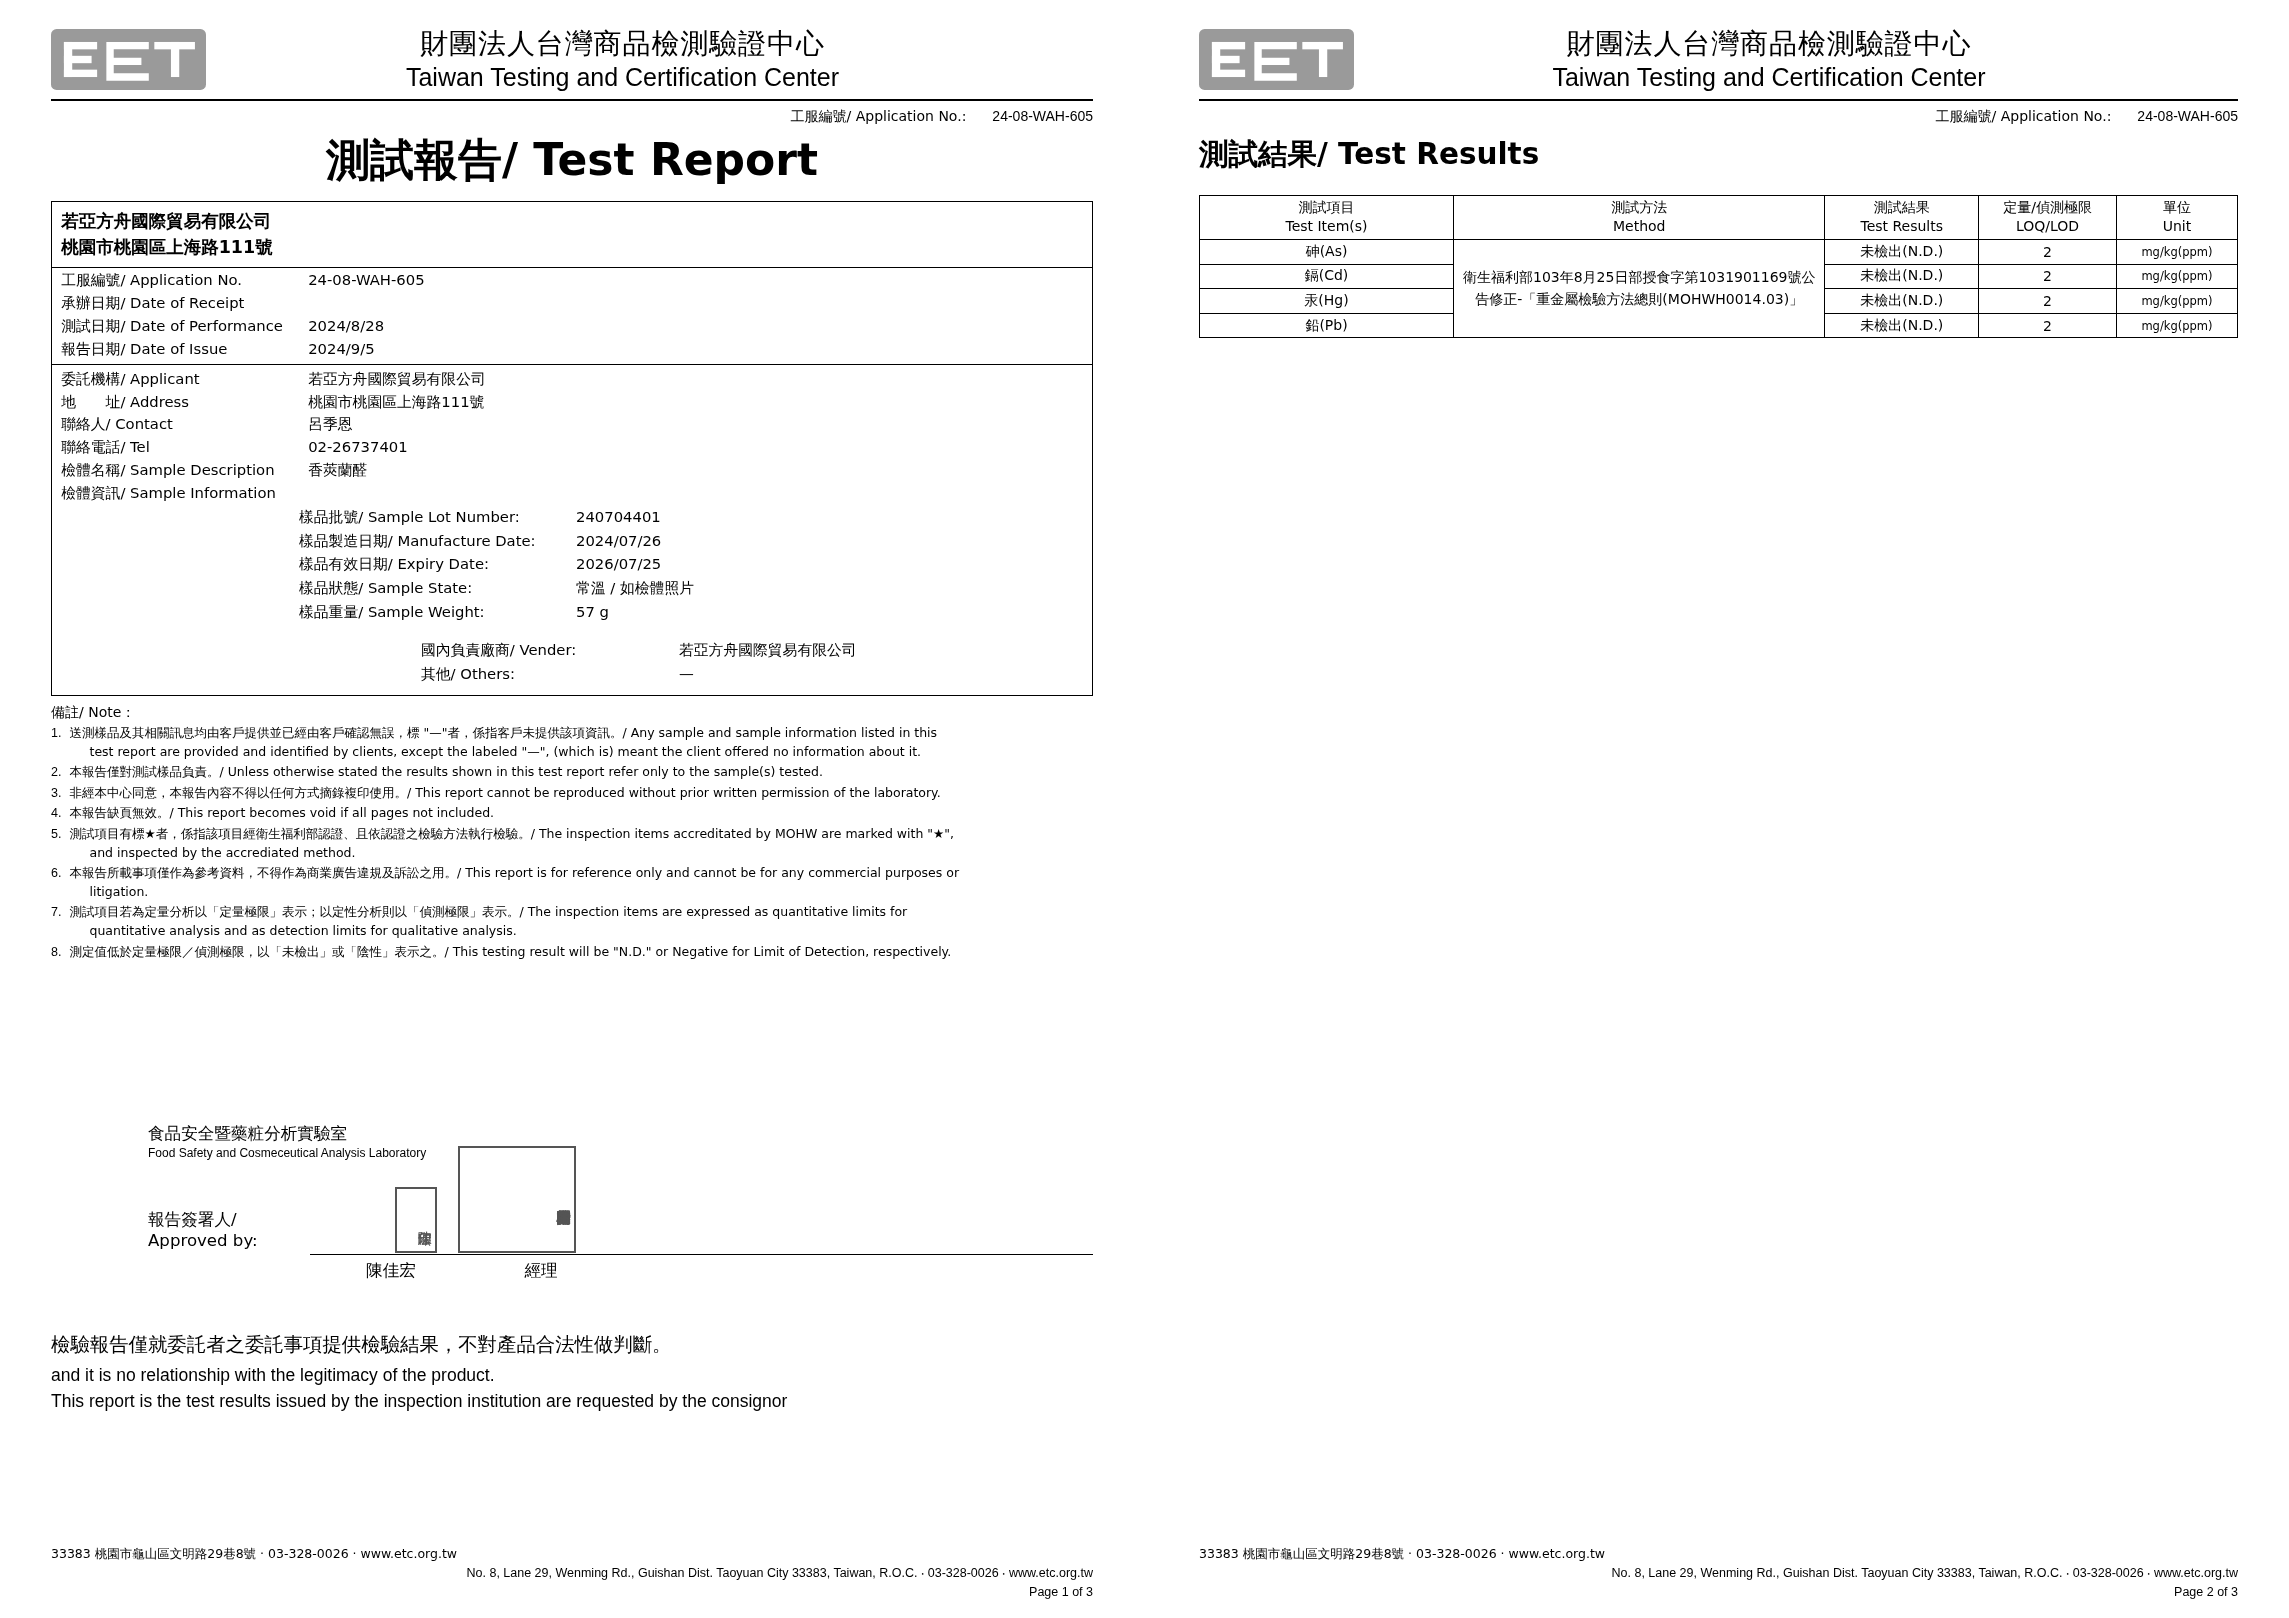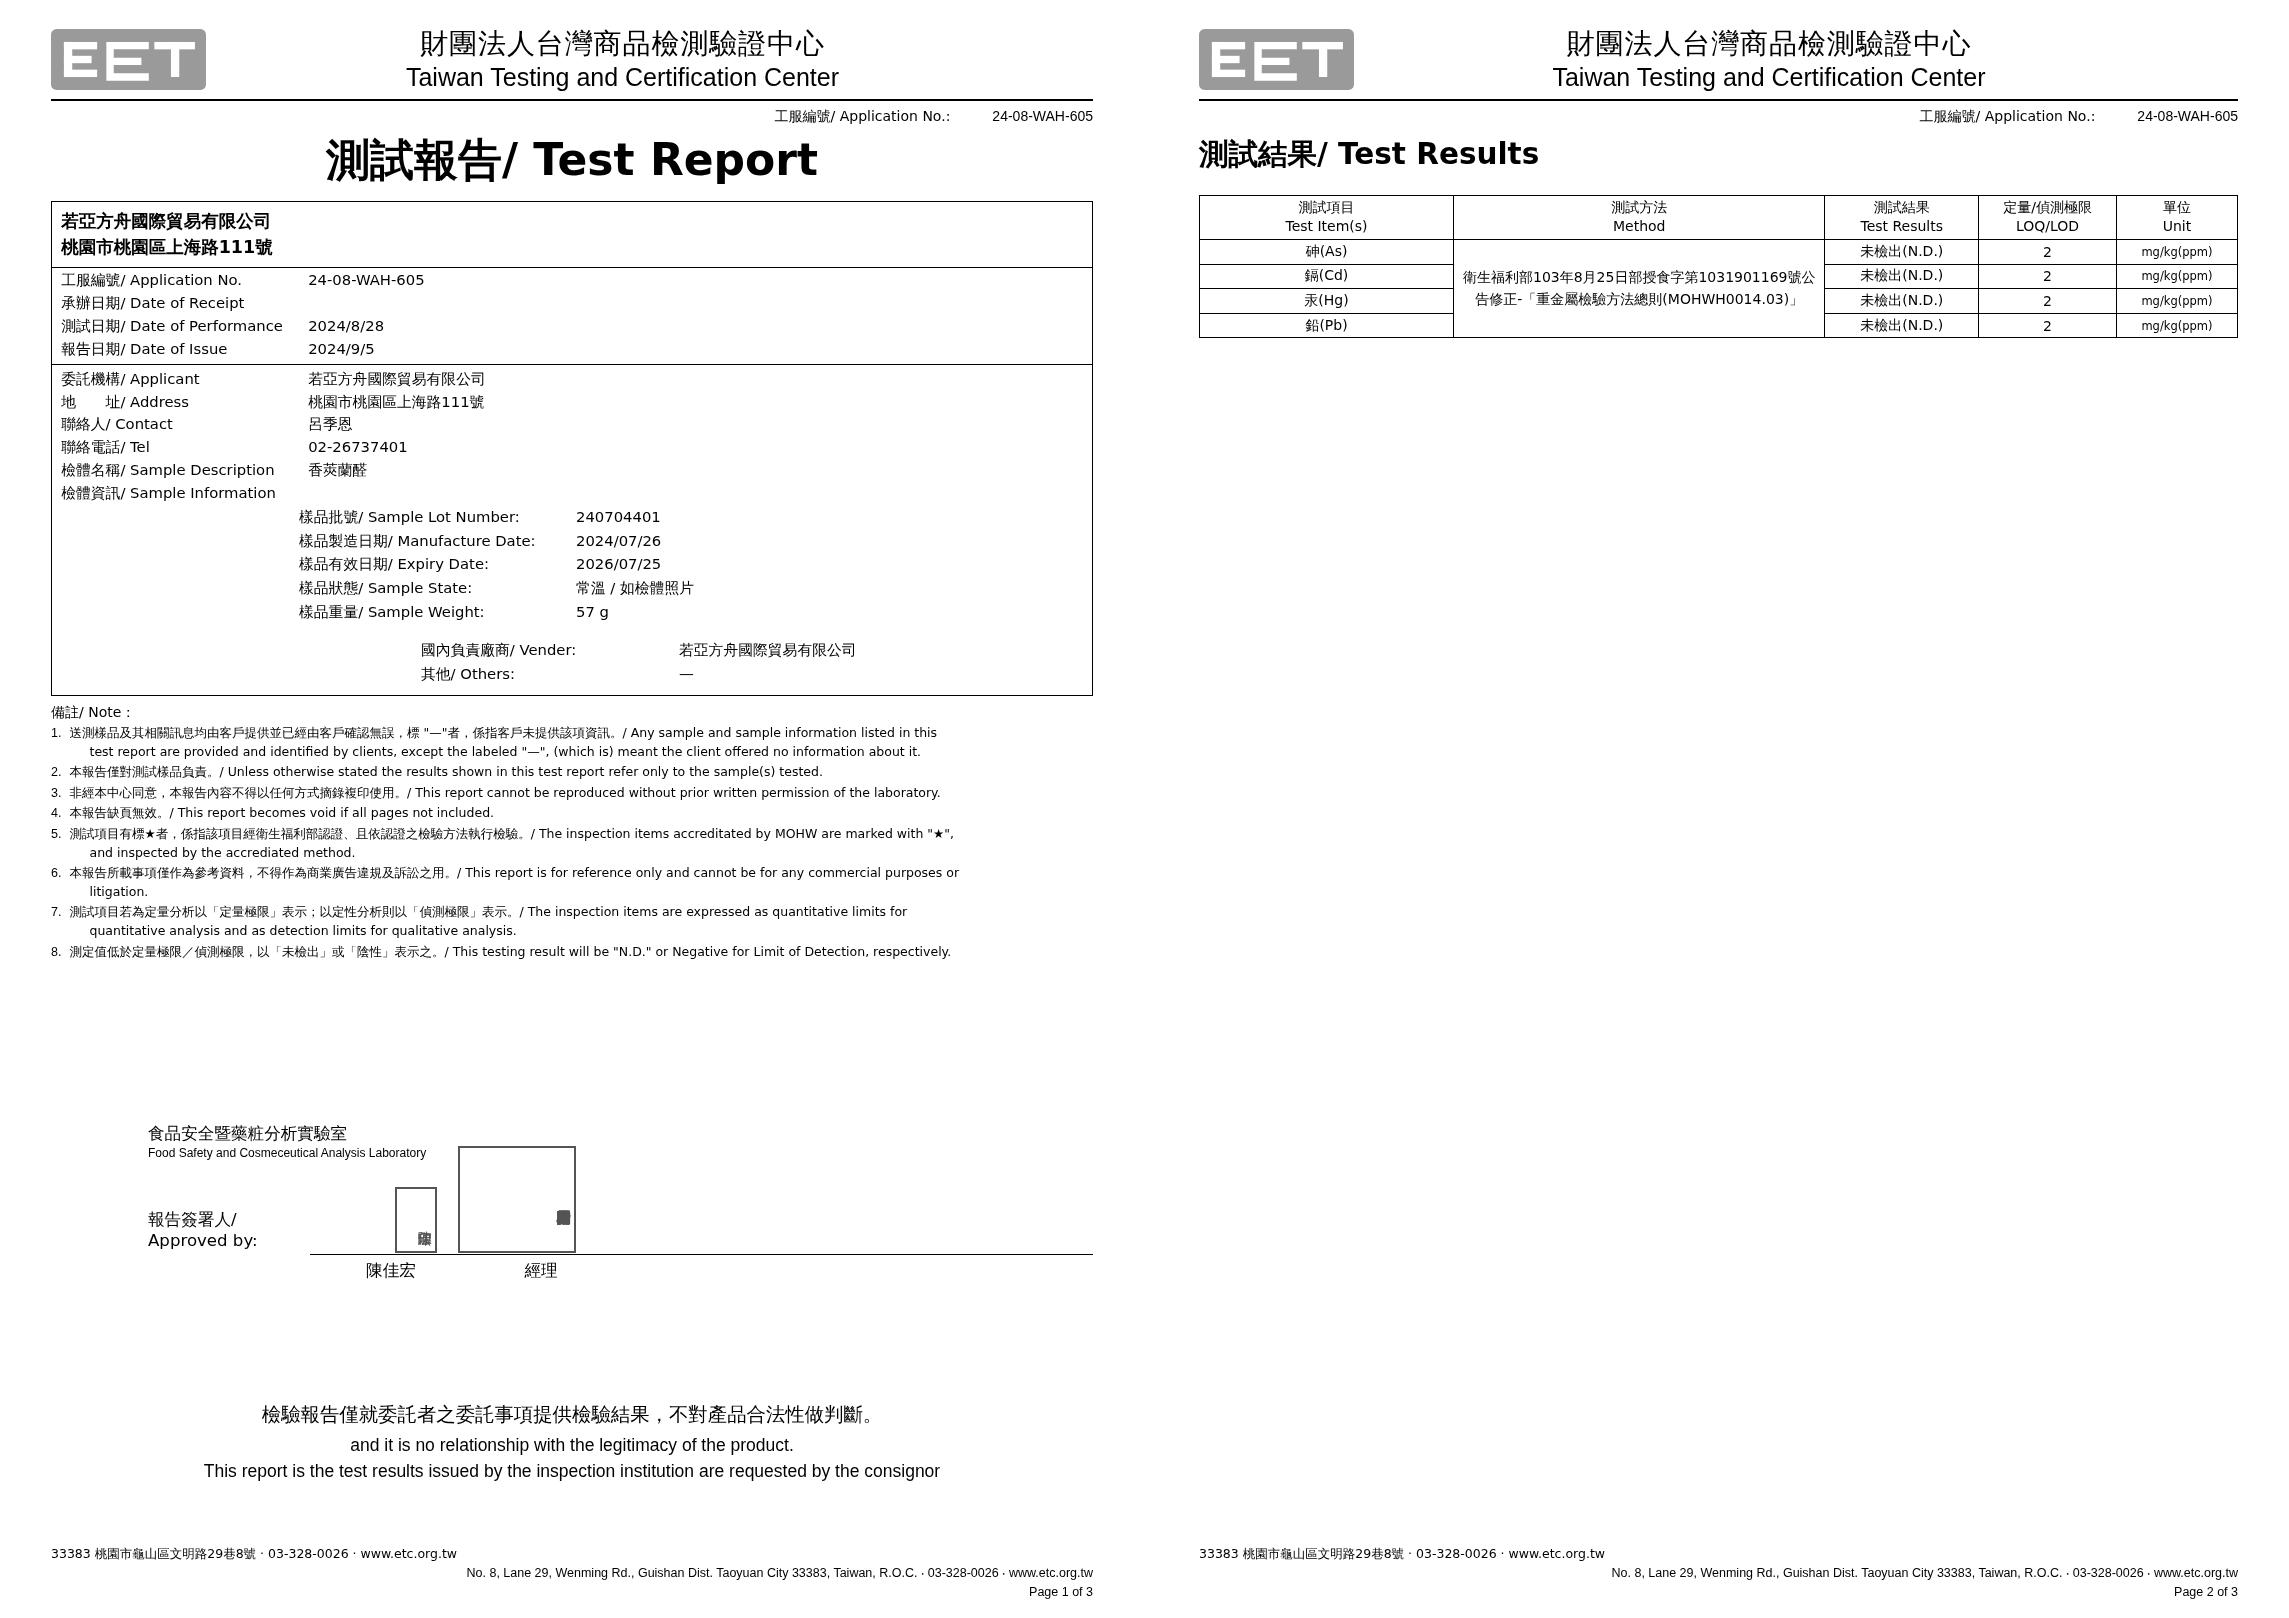--- a/index.html
+++ b/index.html
@@ -56,21 +56,21 @@
     margin-top: 5.5px;
   }
 
   
   .appno-line {
     display: flex;
     justify-content: flex-end;
     align-items: baseline;
     font-size: 14px;
     margin-top: 6.5px;
-    gap: 20px;
+    gap: 4px;
   }
   .appno-line .lbl { font-family: "DejaVu Sans", "Liberation Sans", sans-serif; }
   .appno-line .val { margin-left: 22px; }
 
   
   .doc-title {
     text-align: center;
     font-size: 44px;
     font-weight: bold;
     margin: 5.5px 0 11px 0;
@@ -204,24 +204,23 @@
     margin-top: 4.6px;
     padding-left: 162px;
     font-size: 16.6px;
     font-family: "DejaVu Sans", "Liberation Sans", sans-serif;
   }
   .sig-names .n1 { width: 162px; text-align: center; }
   .sig-names .n2 { width: 138px; text-align: center; }
 
   
   .disclaimer {
-    margin-top: 118px;
+    margin-top: 48px;
     font-size: 17.5px;
     line-height: 1.5;
-    text-align: center;
   }
   .disclaimer .cn {
     font-family: "DejaVu Sans", "Liberation Sans", sans-serif;
     font-size: 19.4px;
     margin-bottom: 2.8px;
   }
 
   
   .footer {
     position: absolute;

